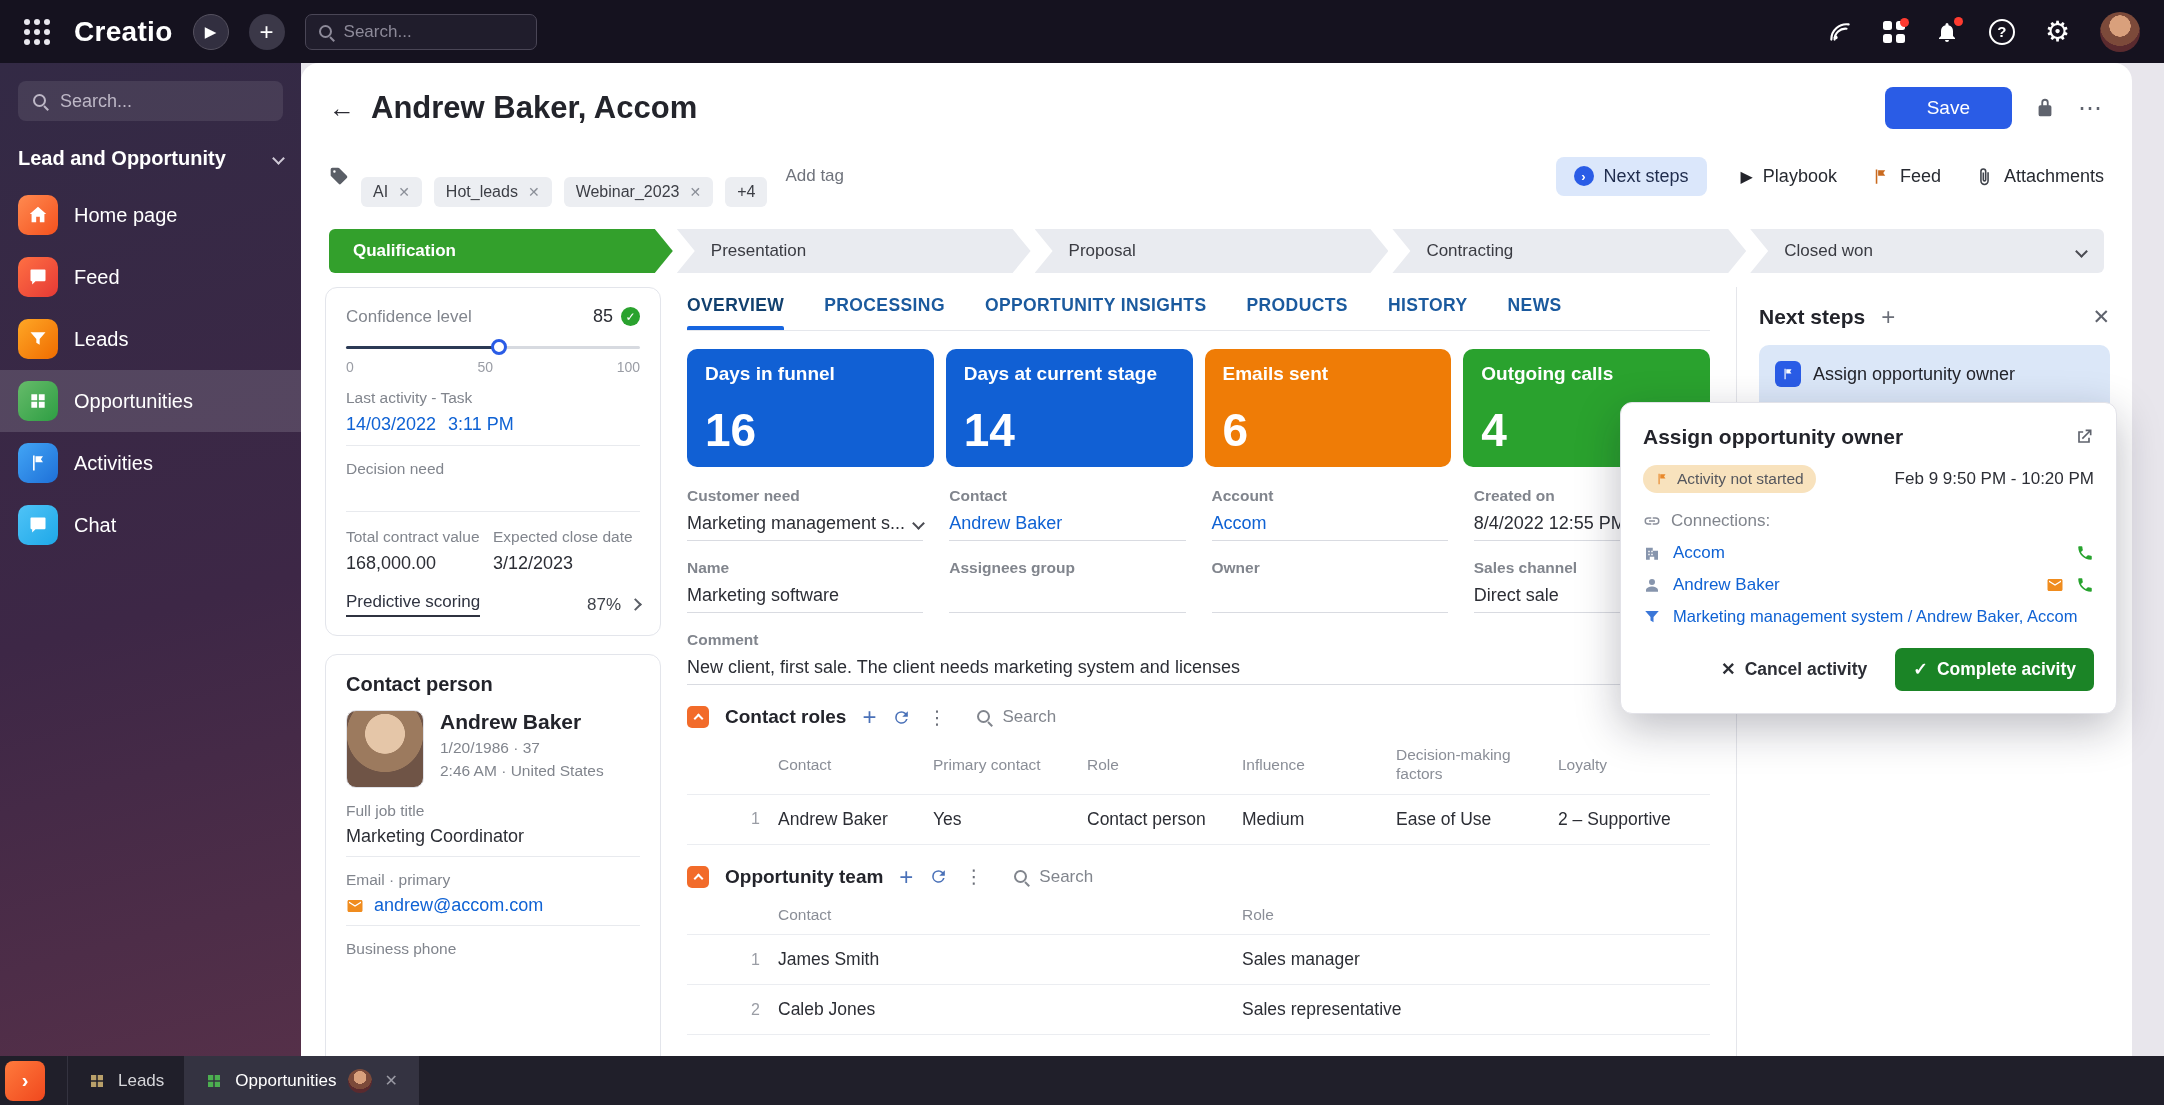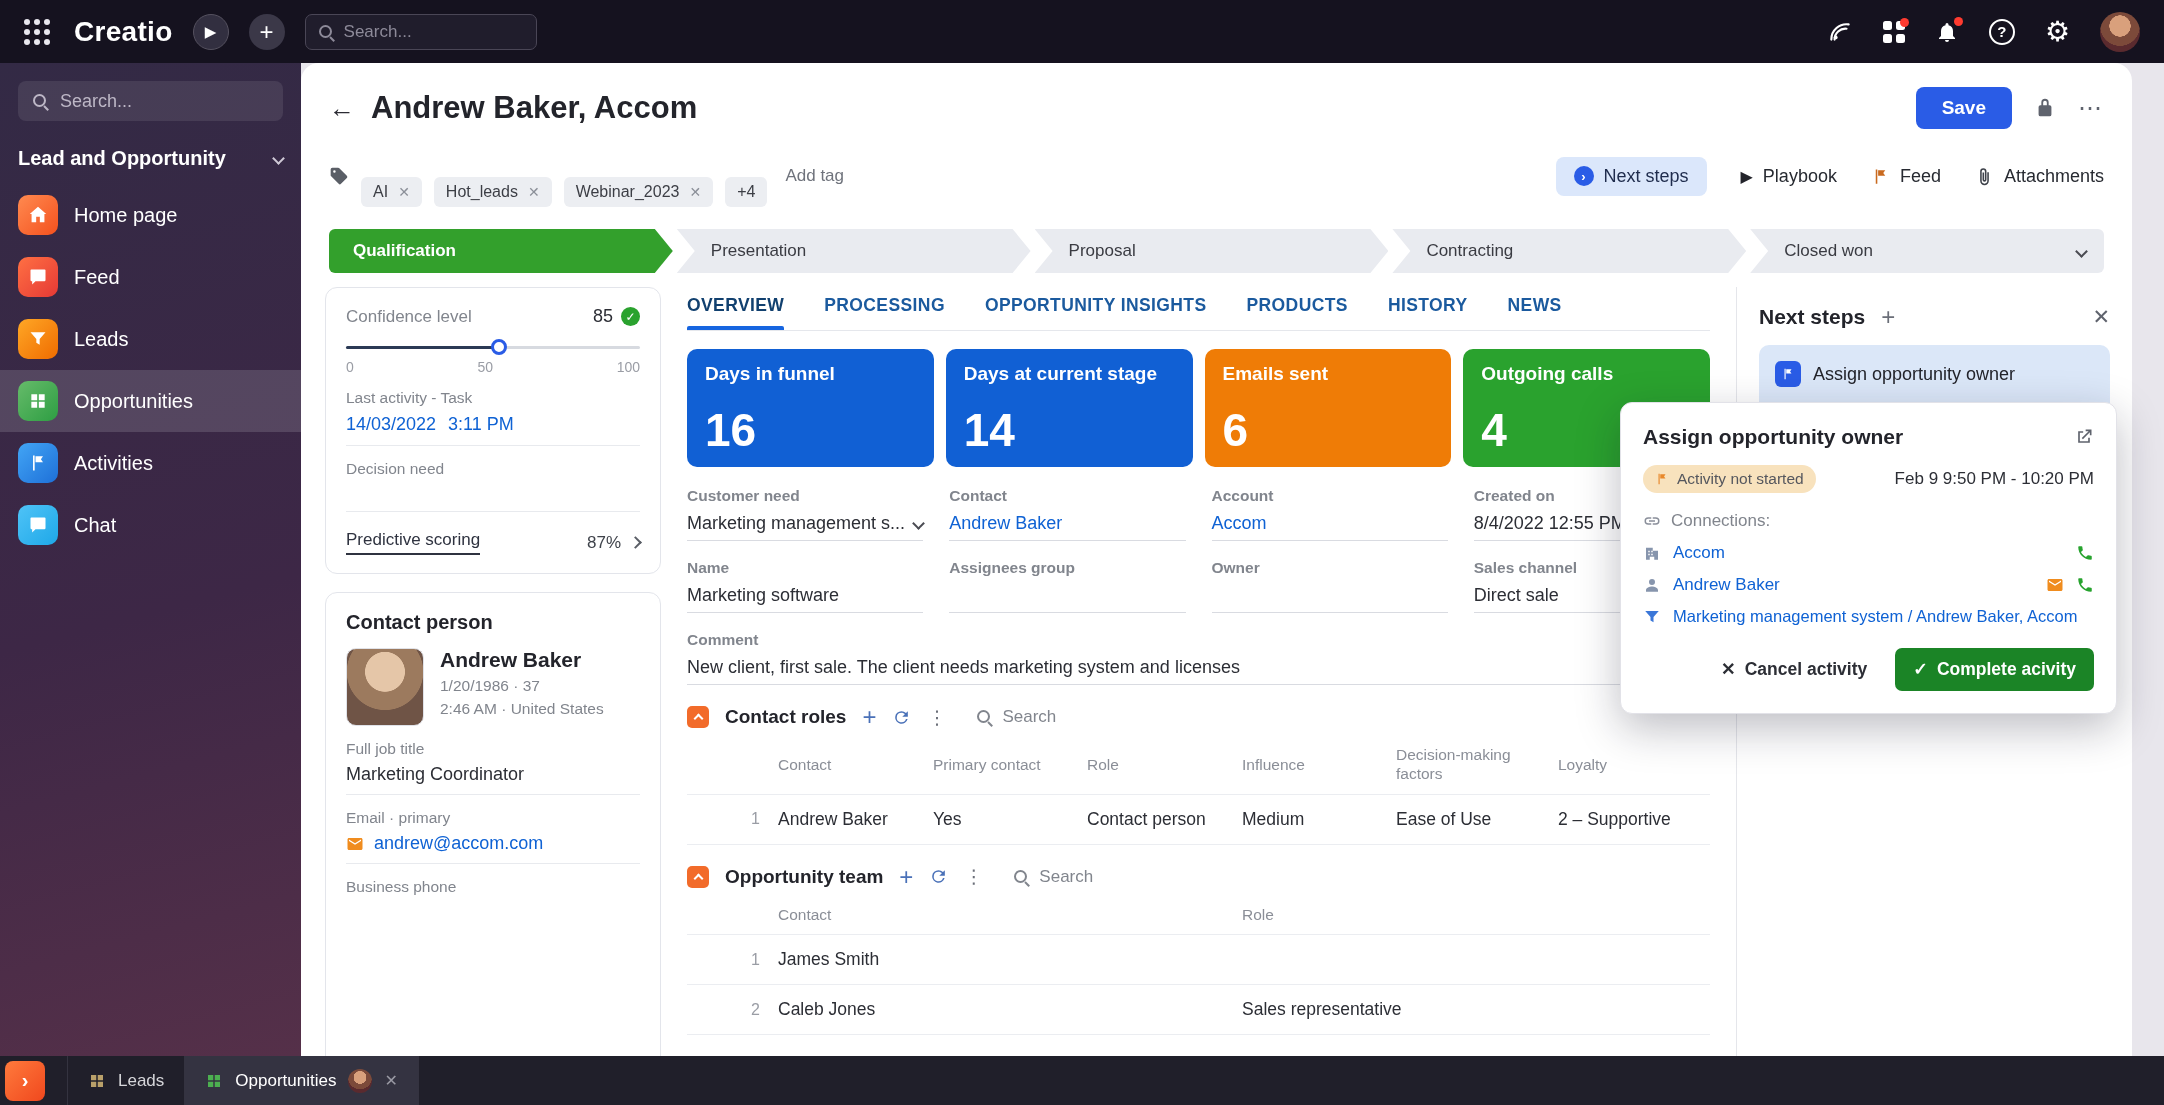--- a/index.html
+++ b/index.html
@@ -62,21 +62,21 @@
   .ic-chat-bg{background:linear-gradient(135deg,#4fc3f7,#1ea8e8);}
 
   
   .main{position:absolute; top:63px; left:301px; right:0; bottom:49px; background:#e8e6ec;}
   .card{position:absolute; top:0; left:0; right:32px; bottom:0; background:#fff; border-radius:18px 18px 0 0; overflow:hidden;}
   .rec-head{padding:24px 28px 0 28px;}
   .title-row{display:flex; align-items:center; gap:16px;}
   .back{font-size:26px; color:#2b2b33;}
   .page-title{font-size:31px; font-weight:700; color:#23242b;}
   .title-right{margin-left:auto; display:flex; align-items:center; gap:22px;}
-  .save-btn{background:var(--accent_blue); color:#fff; font-size:19px; font-weight:700; border:none; border-radius:8px; padding:10px 26px;}
+  .save-btn{background:var(--accent_blue); color:#fff; font-size:19px; font-weight:400; border:none; border-radius:8px; padding:10px 42px;}
   .icon-gray{color:#5f636d;}
   .dots-h{font-size:24px; color:#5f636d; letter-spacing:2px;}
   .tags-row{display:flex; align-items:center; gap:12px; margin-top:16px; padding-bottom:18px;}
   .tag-pill{display:flex; align-items:center; gap:10px; background:#eceef2; border-radius:6px; padding:6px 12px; font-size:16px; color:#3c3e45;margin-top:32px;}
   .tag-x{color:#8b8f98; font-size:14px;}
   .add-tag{color:#6f737c; font-size:17px; margin-left:6px;}
   .quick-actions{margin-left:auto; display:flex; align-items:center; gap:34px; font-size:18px; font-weight:500; color:#272a31;}
   .ns-pill{display:flex; align-items:center; gap:10px; background:#dbe7fb; border-radius:8px; padding:9px 18px; color:#1f2c4d;}
   .ns-dot{width:20px; height:20px; border-radius:50%; background:var(--accent_blue); color:#fff; display:flex; align-items:center; justify-content:center; font-size:13px; font-weight:700;}
   .qa{display:flex; align-items:center; gap:10px;}
@@ -475,20 +475,30 @@
               <span class="lbl">Last activity - Task</span>
               <div style="display:flex; gap:12px; margin-top:7px; padding-bottom:10px; border-bottom:1px solid #e8eaee;">
                 <span class="val link">14/03/2022</span>
                 <span class="val link">3:11 PM</span>
               </div>
             </div>
             <div style="margin-top:14px">
               <span class="lbl">Decision need</span>
               <div style="height:34px; border-bottom:1px solid #e8eaee;"></div>
             </div>
+            <div class="two-col" style="margin-top:16px">
+              <div>
+                <span class="lbl">Total contract value</span>
+                <div class="val" style="margin-top:7px">168,000.00</div>
+              </div>
+              <div>
+                <span class="lbl">Expected close date</span>
+                <div class="val" style="margin-top:7px">3/12/2023</div>
+              </div>
+            </div>
             <div class="pred-row">
               <span class="plabel">Predictive scoring</span>
               <span class="pred-right">
                 <span>87%</span>
                 <span class="chv right"></span>
               </span>
             </div>
           </div>
 
           <div class="panel" style="flex:1; overflow:hidden">
@@ -668,20 +678,21 @@
             </div>
             <div class="tbl">
               <div class="trow team-grid">
                 <span class="th"></span>
                 <span class="th">Contact</span>
                 <span class="th">Role</span>
               </div>
               <div class="trow team-grid">
                 <span class="td num">1</span>
                 <span class="td link">James Smith</span>
+                <span class="td">Sales manager</span>
               </div>
               <div class="trow team-grid">
                 <span class="td num">2</span>
                 <span class="td link">Caleb Jones</span>
                 <span class="td">Sales representative</span>
               </div>
             </div>
           </div>
 
           <div class="section">

